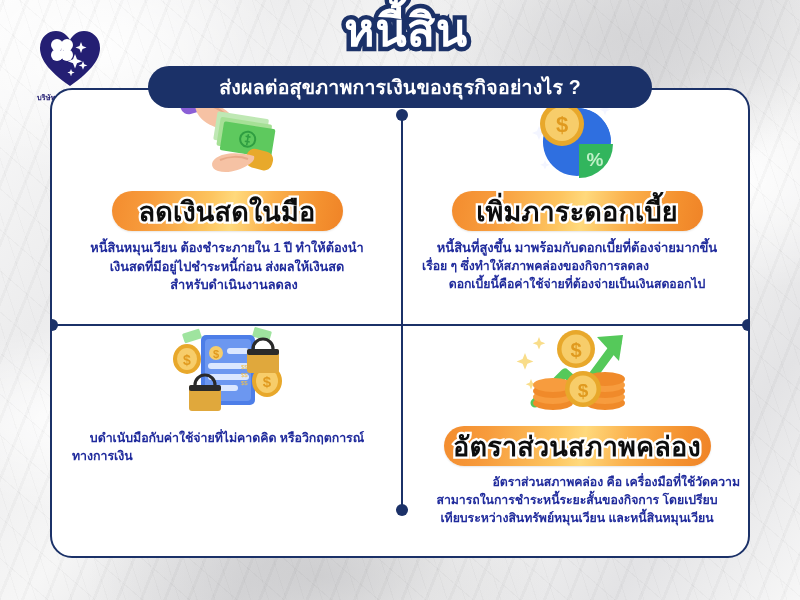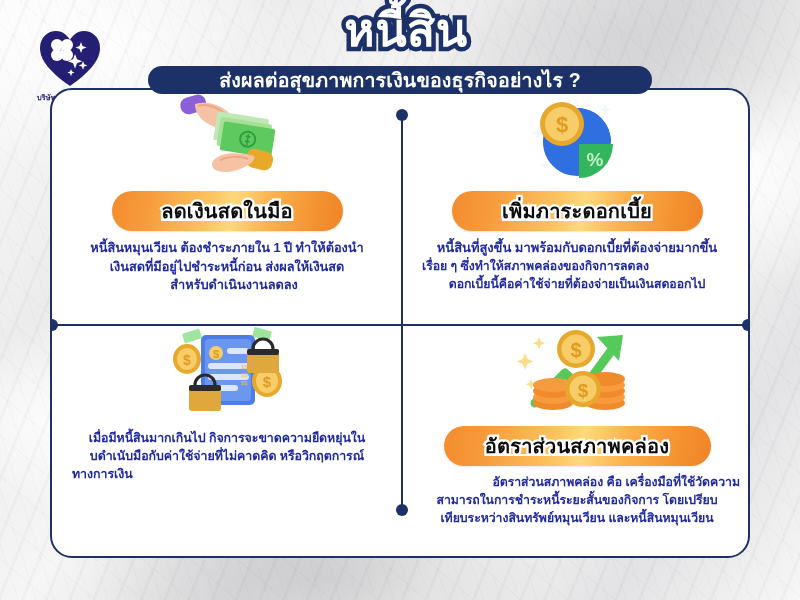--- a/index.html
+++ b/index.html
@@ -48,21 +48,21 @@
   }
   #title .main {
     display:inline-block;
     font-size:46px; font-weight:bold; line-height:.98;
     color:#ffffff;
     -webkit-text-stroke:9px #1b3168;
     paint-order:stroke fill;
     letter-spacing:.5px;
   }
   #subtitle-bar {
-    position:absolute; left:148px; right:148px; top:66px; height:28px;
+    position:absolute; left:148px; right:148px; top:66px; height:42px;
     background:#1b3168; border-radius:21px; z-index:5;
     display:flex; align-items:center; justify-content:center;
   }
   #subtitle-bar .sub {
     color:#ffffff; font-size:19.5px; font-weight:bold; letter-spacing:.2px;
     white-space:nowrap;
   }
 
   
   #card {
@@ -89,23 +89,23 @@
   .art { height:96px; display:flex; align-items:flex-end; justify-content:center; padding-bottom:2px; }
   .art svg { display:block; }
 
   .pill {
     margin:5px auto 0; height:40px; border-radius:20px;
     display:flex; align-items:center; justify-content:center;
     background:linear-gradient(100deg,#f38c2e 0%,#f79b3c 16%,#fdc45f 42%,#ffd97c 52%,#fbb14d 68%,#f4912f 88%,#ef8327 100%);
     box-shadow:0 1px 2px rgba(0,0,0,.10);
   }
   .pill span {
-    font-size:20px; font-weight:bold; color:#0d0d0d;
+    font-size:27px; font-weight:bold; color:#0d0d0d;
     -webkit-text-stroke:4.5px #ffffff; paint-order:stroke fill;
-    letter-spacing:.2px; white-space:nowrap;text-decoration:underline;
+    letter-spacing:.2px; white-space:nowrap;
   }
   .q1 .pill { width:231px; } .q2 .pill { width:251px; }
   .q3 .pill { width:244px; } .q4 .pill { width:267px; }
 
   .body {
     margin-top:8px; text-align:center;
     font-size:12.8px; font-weight:bold; line-height:1.46;
     color:#1f2a9c; letter-spacing:-.05px;
   }
   .body div { white-space:nowrap; }
@@ -254,21 +254,20 @@
           <rect x="86" y="22" width="32" height="6" rx="2" fill="#2a2a2a"></rect>
         </g>
         <g>
           <path d="M34 58 a10 10 0 0 1 20 0" fill="none" stroke="#2a2a2a" stroke-width="3.2"></path>
           <rect x="28" y="58" width="32" height="26" rx="3" fill="#e0a83c"></rect>
           <rect x="28" y="58" width="32" height="6" rx="2" fill="#2a2a2a"></rect>
         </g>
       </svg>
     </div>
     <div class="body">
-      <div style="font-size:12.4px;">เมื่อมีหนี้สินมากเกินไป กิจการจะขาดความยืดหยุ่นใน</div>
       <div style="font-size:12.4px;">บดำเนับมือกับค่าใช้จ่ายที่ไม่คาดคิด หรือวิกฤตการณ์</div>
       <div style="font-size:12.4px;text-align:left;padding-left:8px;">ทางการเงิน</div>
     </div>
   </div>
 
   <div class="quad q4">
     <div class="art">
       <svg width="128" height="92" viewBox="0 0 128 92">
         <g fill="#f9dd8a">
           <path d="M12 26 l2.4 6 l6 2.4 l-6 2.4 l-2.4 6 l-2.4 -6 l-6 -2.4 l6 -2.4 Z"></path>

